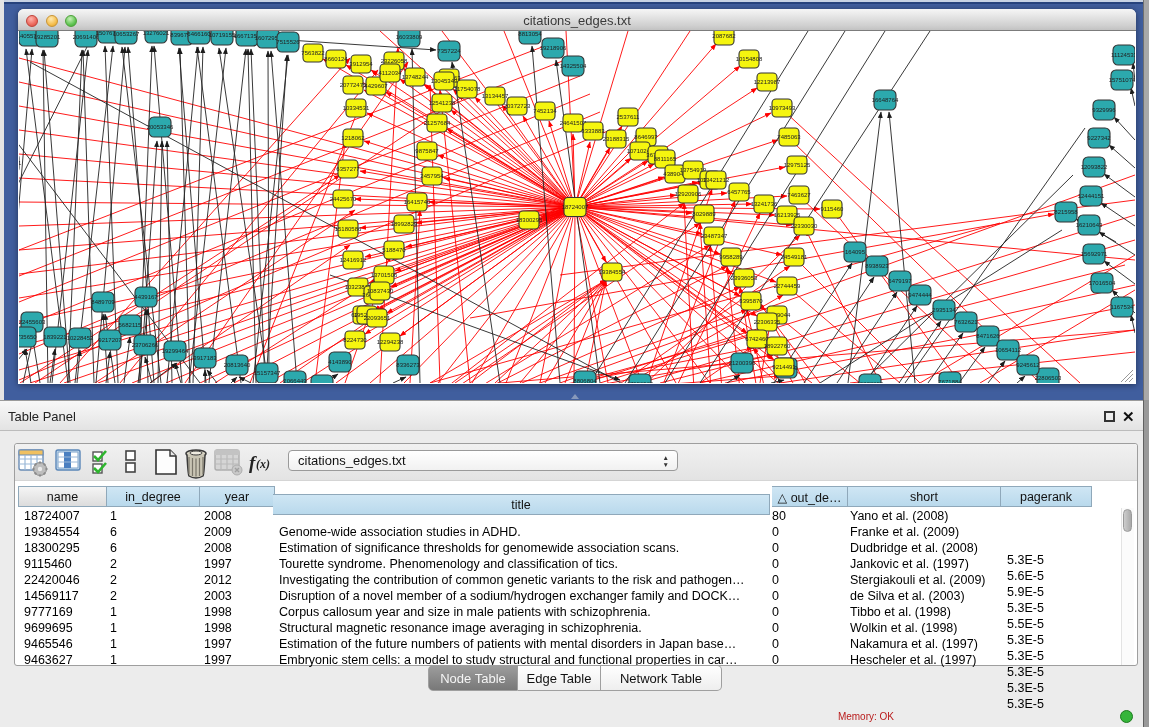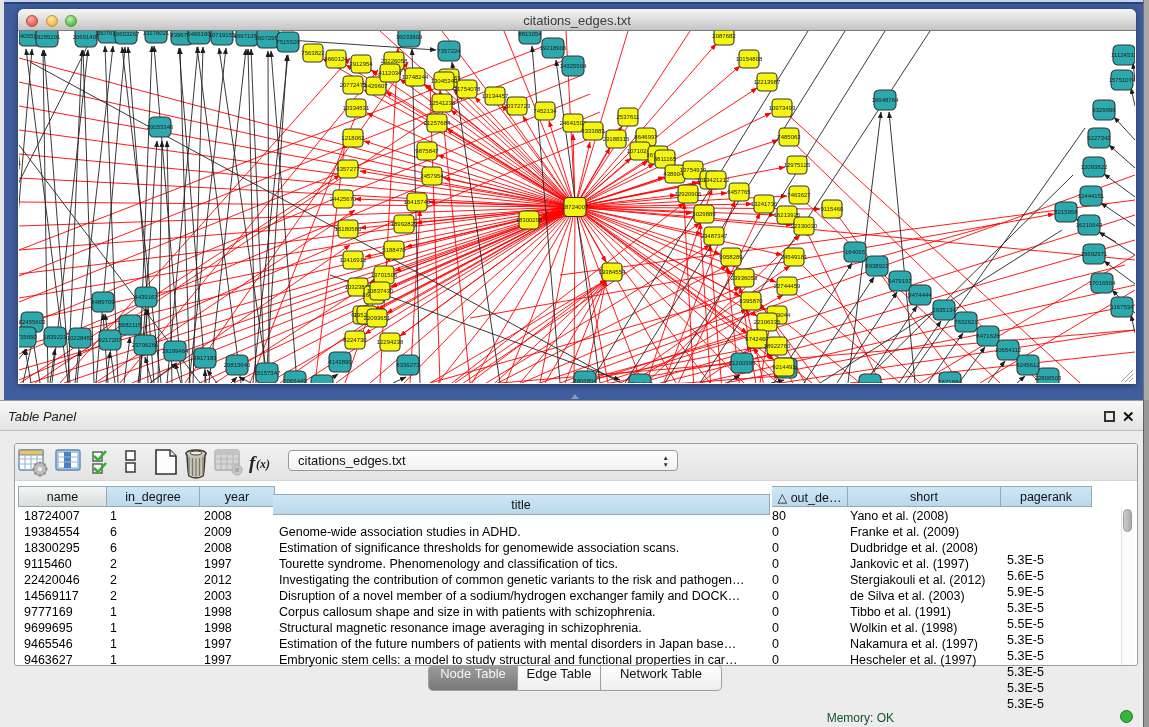--- a/index.html
+++ b/index.html
@@ -22,21 +22,21 @@
 .tl { position:absolute; top:6px; width:12px; height:12px; border-radius:50%; }
 #tl-r { left:8px; background:radial-gradient(circle at 4px 3px,#ffb3ac,#ec6a5e 60%,#d24a3e); border:1px solid #c04138; }
 #tl-y { left:27.5px; background:radial-gradient(circle at 4px 3px,#ffe9b0,#f5bf4f 60%,#dfa023); border:1px solid #c99434; }
 #tl-g { left:46.5px; background:radial-gradient(circle at 4px 3px,#c8f0b8,#61c554 60%,#3da433); border:1px solid #4da139; }
 
 #canvas { left:19px; top:31px; width:1116px; height:352px; background:#fff; overflow:hidden; }
 
 
 #tpanel { left:0; top:400px; width:1143px; height:327px; background:#ececec; }
 #tphead { left:0; top:0; width:100%; height:31px; background:linear-gradient(#f8f8f8,#e3e3e3);
-  border-top:1px solid #9b9b9b; border-bottom:1px solid #bcbcbc;font-style:italic; }
+  border-top:1px solid #9b9b9b; border-bottom:1px solid #bcbcbc; }
 #tphead .t { position:absolute; left:8px; top:8px; font-size:13px; color:#222; }
 #float-ico { left:1104px; top:6px; width:11px; height:11px; border:2px solid #333; }
 #close-x { left:1122px; top:4px; font-size:15px; font-weight:bold; color:#111; }
 #divider-dot { left:571px; top:394px; width:0; height:0; border-left:4px solid transparent; border-right:4px solid transparent; border-bottom:5px solid #8899bb; }
 
 #innerpanel { left:14px; top:443px; width:1124px; height:223px; background:#fff;
   border:1px solid #9e9e9e; border-radius:3px; }
 #toolbar { left:15px; top:444px; width:1122px; height:37px; background:linear-gradient(#f1f1f1,#e3e3e3); border-bottom:1px solid #d5d5d5; border-radius:3px 3px 0 0;}
 
 #combo { left:288px; top:450px; width:390px; height:21px; background:linear-gradient(#fff,#f1f1f1);
@@ -54,27 +54,27 @@
 #h-pr   { left:1001px; width:91px; }
 
 .trow { position:absolute; left:18px; width:1100px; height:16px; font-size:12.5px; color:#000; white-space:nowrap; }
 .trow span { position:absolute; top:1px; }
 .c-name { left:6px; } .c-ind { left:92px; } .c-year { left:186px; } .c-title { left:261px; width:492px; overflow:hidden; }
 .c-out { left:754px; } .c-short { left:832px; } .c-pr { left:989px;margin-top:44px; }
 
 #vscroll { left:1121px; top:508px; width:13px; height:157px; background:#fbfbfb; border-left:1px solid #e3e3e3; }
 #vthumb { left:1123px; top:509px; width:9px; height:23px; border-radius:5px; background:linear-gradient(90deg,#cdcdcd,#a9a9a9); border:1px solid #9a9a9a; }
 
-.tab { position:absolute; top:665px; height:26px; font-size:13px; color:#111; text-align:center; 
+.tab { position:absolute; top:665px; height:26px; font-size:13px; color:#111; text-align:center; padding-top:5px;
   background:linear-gradient(#ffffff,#eeeeee); border:1px solid #9f9f9f; }
 #tab1 { left:428px; width:90px; border-radius:5px 0 0 5px; background:linear-gradient(#9d9d9d,#787878); color:#f5f5f5; }
 #tab2 { left:518px; width:83px; border-left:none; }
 #tab3 { left:601px; width:121px; border-left:none; border-radius:0 5px 5px 0; }
 
-#memory { right:34px; top:711px; font-size:12px; color:#14532d; }
+#memory { right:34px; top:711px; font-size:10px; color:#b91c1c; }
 #memdot { left:1120px; top:710px; width:13px; height:13px; border-radius:50%; background:#35b53a; border:1.5px solid #1c7a1e; }
 </style></head>
 <body>
 <div id="app">
   <div class="abs" id="bluebg"></div>
   <div class="abs" id="topline"></div>
   <div class="abs" id="topline2"></div>
   <div class="abs" id="win">
     <div class="abs" id="titlebar">
       <div class="tl" id="tl-r"></div>
@@ -803,39 +803,39 @@
       <span class="c-out">0</span>
       <span class="c-short">Jankovic et al. (1997)</span>
       <span class="c-pr">5.3E-5</span>
     </div>
 <div class="trow" style="top:572px">
 <span class="c-name">22420046</span>
       <span class="c-ind">2</span>
       <span class="c-year">2012</span>
       <span class="c-title">Investigating the contribution of common genetic variants to the risk and pathogen…</span>
       <span class="c-out">0</span>
-      <span class="c-short">Stergiakouli et al. (2012)</span>
+      <span class="c-short">Stergiakouli et al. (2009)</span>
       <span class="c-pr">5.5E-5</span>
     </div>
 <div class="trow" style="top:588px">
 <span class="c-name">14569117</span>
       <span class="c-ind">2</span>
       <span class="c-year">2003</span>
       <span class="c-title">Disruption of a novel member of a sodium/hydrogen exchanger family and DOCK…</span>
       <span class="c-out">0</span>
       <span class="c-short">de Silva et al. (2003)</span>
       <span class="c-pr">5.3E-5</span>
     </div>
 <div class="trow" style="top:604px">
 <span class="c-name">9777169</span>
       <span class="c-ind">1</span>
       <span class="c-year">1998</span>
-      <span class="c-title">Corpus callosum shape and size in with patients with schizophrenia.</span>
+      <span class="c-title">Corpus callosum year and size in male patients with schizophrenia.</span>
       <span class="c-out">0</span>
-      <span class="c-short">Tibbo et al. (1991)</span>
+      <span class="c-short">Tibbo et al. (1998)</span>
       <span class="c-pr">5.3E-5</span>
     </div>
 <div class="trow" style="top:620px">
 <span class="c-name">9699695</span>
       <span class="c-ind">1</span>
       <span class="c-year">1998</span>
       <span class="c-title">Structural magnetic resonance image averaging in schizophrenia.</span>
       <span class="c-out">0</span>
       <span class="c-short">Wolkin et al. (1998)</span>
       <span class="c-pr">5.3E-5</span>

